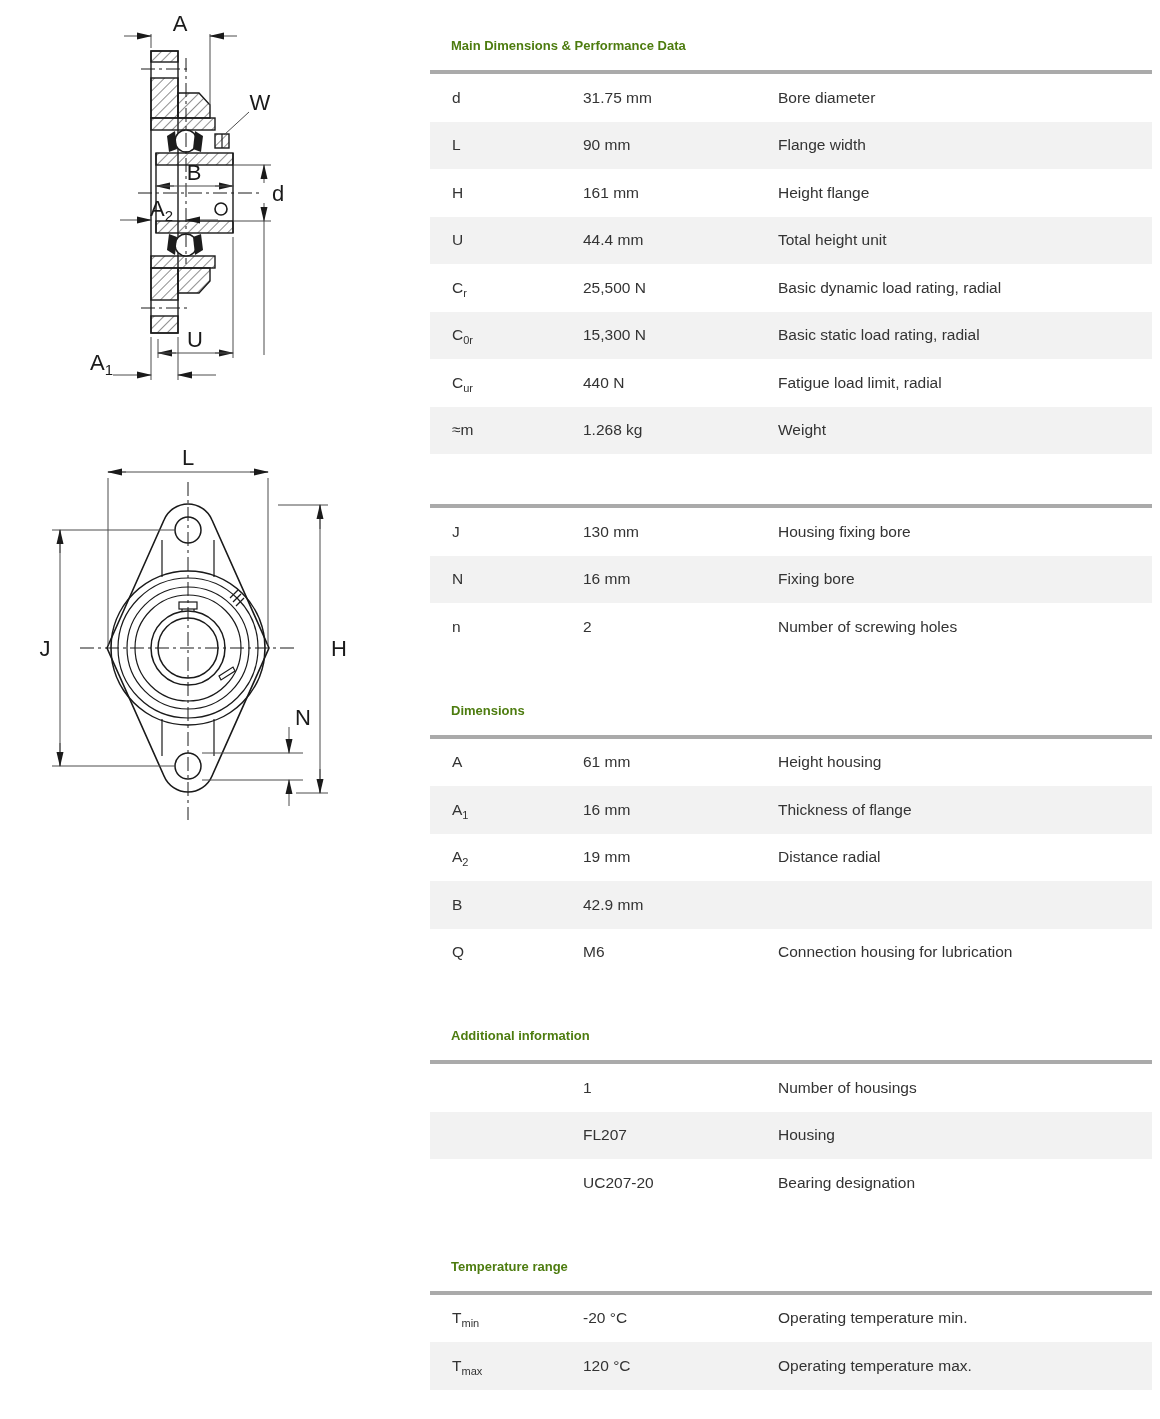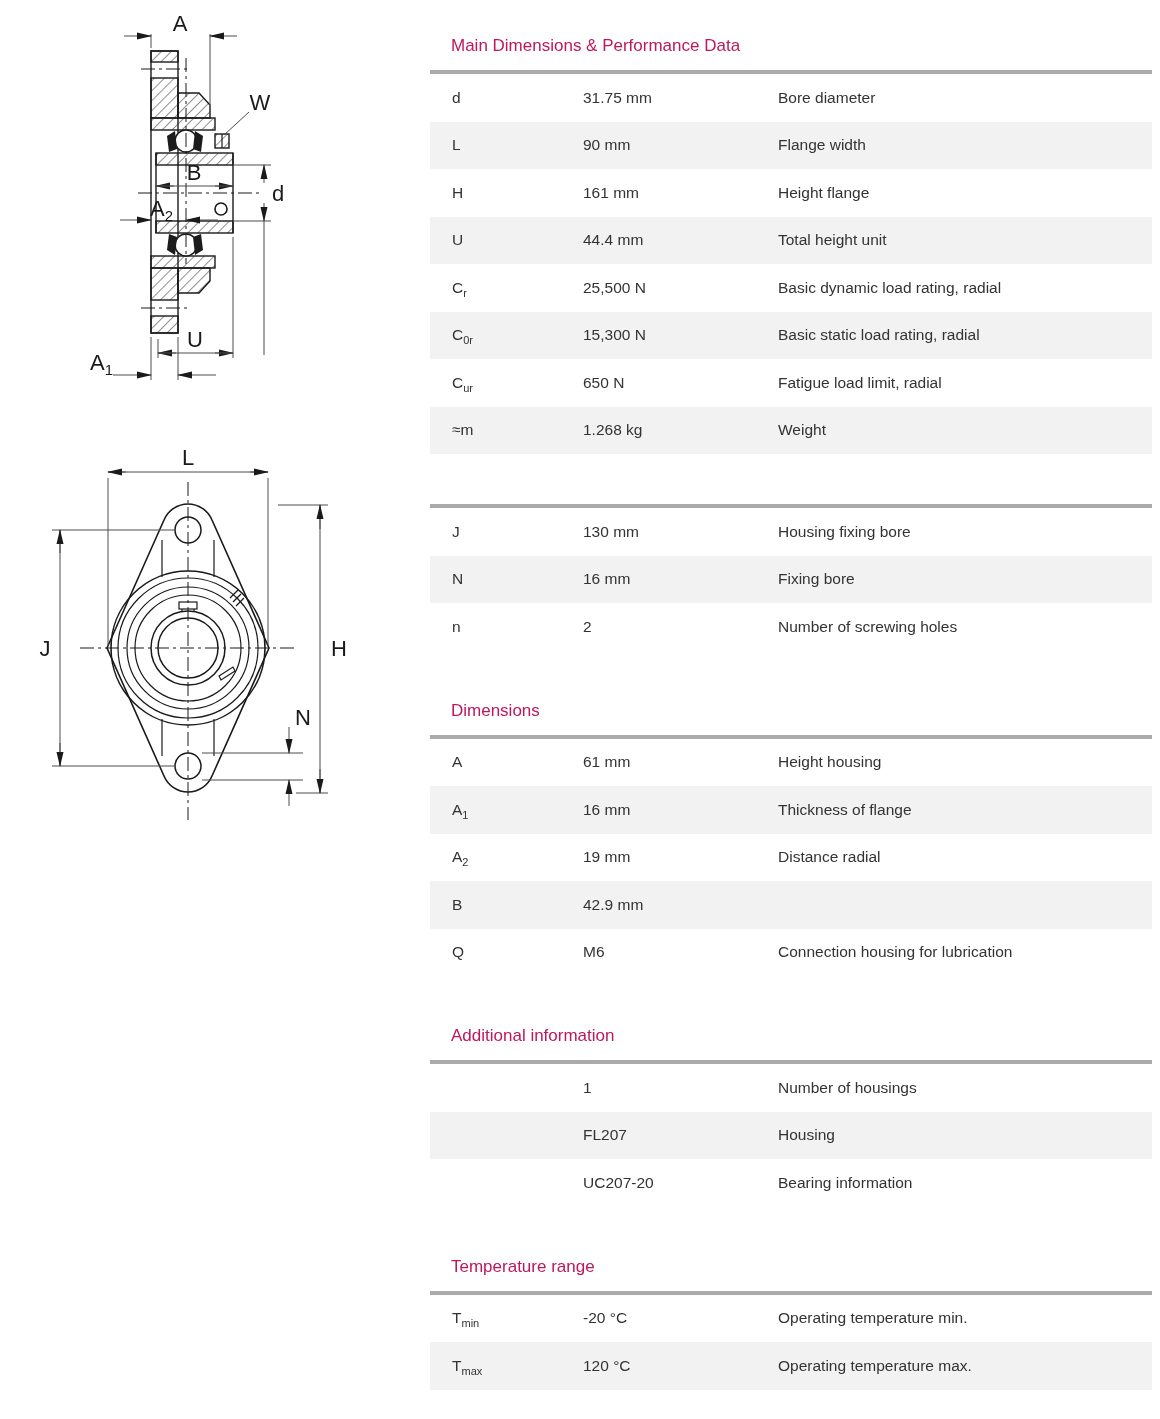--- a/index.html
+++ b/index.html
@@ -15,22 +15,22 @@
   .drawing { position:absolute; }
   #drawing-side  { left:28px;  top:6px; }
   #drawing-front { left:25px;  top:440px; }
   svg text { font-family:"Liberation Sans", sans-serif; fill:#1a1a1a; }
 
   
   .right-pane { position:absolute; left:430px; top:36px; width:722px; }
   .section { margin-top:50px; }
   .section:first-child { margin-top:0; }
   .section h2 {
-    font-size:17px; line-height:19px; font-weight:400;
-    color:#be185d; padding:0 0 15px 21px;
+    font-size:13px; line-height:19px; font-weight:700;
+    color:#4d7c0f; padding:0 0 15px 21px;
   }
   .tbl { border-top:4px solid #aaaaaa; }
   .row { display:flex; align-items:center; height:47.5px; font-size:15.5px; color:#333333; }
   .row:nth-child(even) { background:#f2f2f2; }
   .c1 { width:153px; padding-left:22px; }
   .c2 { width:195px; }
   .c3 { flex:1; }
   sub { font-size:11px; line-height:0; }
 </style>
 </head>
@@ -258,21 +258,21 @@
           <div class="c2">25,500 N</div>
           <div class="c3">Basic dynamic load rating, radial</div>
         </div>
         <div class="row">
           <div class="c1"><span>C</span><sub>0r</sub></div>
           <div class="c2">15,300 N</div>
           <div class="c3">Basic static load rating, radial</div>
         </div>
         <div class="row">
           <div class="c1"><span>C</span><sub>ur</sub></div>
-          <div class="c2">650 N</div>
+          <div class="c2">440 N</div>
           <div class="c3">Fatigue load limit, radial</div>
         </div>
         <div class="row">
           <div class="c1"><span>≈m</span></div>
           <div class="c2">1.268 kg</div>
           <div class="c3">Weight</div>
         </div>
       </div>
     </section>
     <section class="section">
@@ -332,21 +332,21 @@
           <div class="c3">Number of housings</div>
         </div>
         <div class="row">
           <div class="c1"><span></span></div>
           <div class="c2">FL207</div>
           <div class="c3">Housing</div>
         </div>
         <div class="row">
           <div class="c1"><span></span></div>
           <div class="c2">UC207-20</div>
-          <div class="c3">Bearing information</div>
+          <div class="c3">Bearing designation</div>
         </div>
       </div>
     </section>
     <section class="section">
       <h2>Temperature range</h2>
       <div class="tbl">
         <div class="row">
           <div class="c1"><span>T</span><sub>min</sub></div>
           <div class="c2">-20 °C</div>
           <div class="c3">Operating temperature min.</div>

